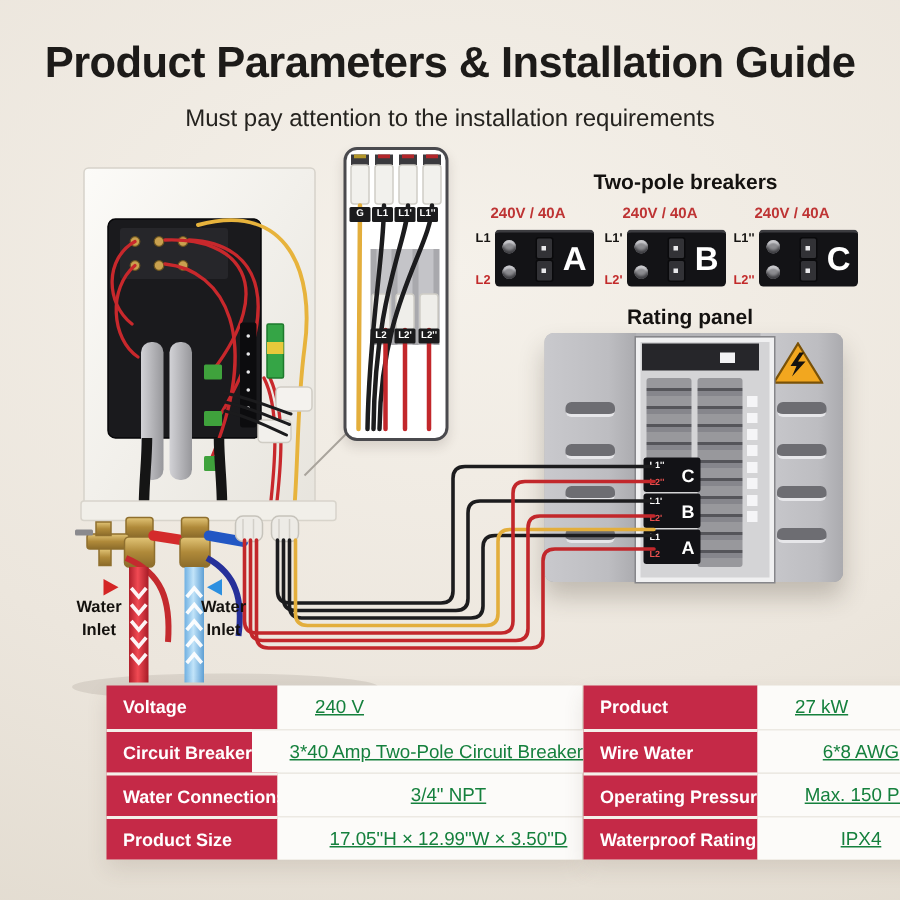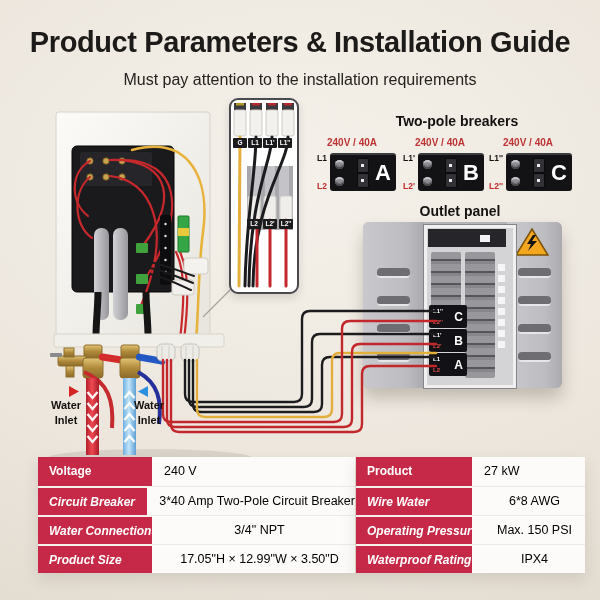--- a/index.html
+++ b/index.html
@@ -54,27 +54,27 @@
   .letter{position:absolute;right:5px;top:50%;transform:translateY(-50%);
     font-size:22px;font-weight:bold;color:#fff;}
   
   .callout{left:229px;top:98px;width:66px;height:192px;background:#fff;border:2px solid #4a4a4e;
     border-radius:9px;box-shadow:0 4px 8px rgba(60,50,40,.15);}
   .tag{position:absolute;width:14px;height:10px;background:#1b1b1d;color:#fff;font-size:6.5px;
     font-weight:bold;text-align:center;line-height:10px;border-radius:1px;}
   
   .wlabel{font-size:11px;font-weight:bold;color:#14110e;text-align:center;line-height:15px;}
   
-  .spec-table{position:absolute;top:457px;box-shadow:0 6px 14px rgba(90,70,60,.14);}
+  .spec-table{position:absolute;top:457px;box-shadow:0 6px 14px rgba(90,70,60,.14);margin-left:33px;}
   .spec-row{display:flex;height:29px;}
   .spec-label{background:#c52947;color:#fff;font-size:12px;font-weight:bold;line-height:29px;
     padding-left:11px;box-sizing:border-box;white-space:nowrap;}
-  .spec-row + .spec-row .spec-label{border-top:2px solid #f4f0ea;font-style:italic;}
-  .spec-value{flex:1;background:#fcfbf9;color:#000000;font-size:12.5px;line-height:29px;
-    padding-left:12px;white-space:nowrap;}
+  .spec-row + .spec-row .spec-label{border-top:2px solid #f4f0ea;}
+  .spec-value{flex:1;background:#fcfbf9;color:#15803d;font-size:12.5px;line-height:29px;
+    padding-left:25px;white-space:nowrap;text-decoration:underline;}
   .spec-row + .spec-row .spec-value{border-top:1px solid #ece9e3;text-align:center;}
   .spec-table.left .spec-label{width:114px;}
   .spec-table.right .spec-label{width:116px;}
   svg{display:block;}
 </style>
 </head>
 <body>
 
 <div id="canvas">
 
@@ -298,21 +298,21 @@
     <span class="tag" style="left:32px;top:38px">L1'</span>
     <span class="tag" style="left:47px;top:38px">L1''</span>
     <span class="tag" style="left:16px;top:119px">L2</span>
     <span class="tag" style="left:32px;top:119px">L2'</span>
     <span class="tag" style="left:48px;top:119px">L2''</span>
   </div>
 
   <div class="abs main-title">Product Parameters &amp; Installation Guide</div>
   <div class="abs sec-title" style="left:357px;top:113px;width:200px">Two-pole breakers</div>
   <div class="abs subtitle">Must pay attention to the installation requirements</div>
-  <div class="abs sec-title" style="left:380px;top:203px;width:160px">Outlet panel</div>
+  <div class="abs sec-title" style="left:380px;top:203px;width:160px">Rating panel</div>
 
   <div class="abs breaker" style="left:308px">
     <div class="rating">240V / 40A</div>
     <div class="brk-row">
       <div class="poles">
           <span class="l1">L1</span>
         <span class="l2">L2</span>
         </div>
       <div class="bbody">
         <span class="screw s1"></span>

